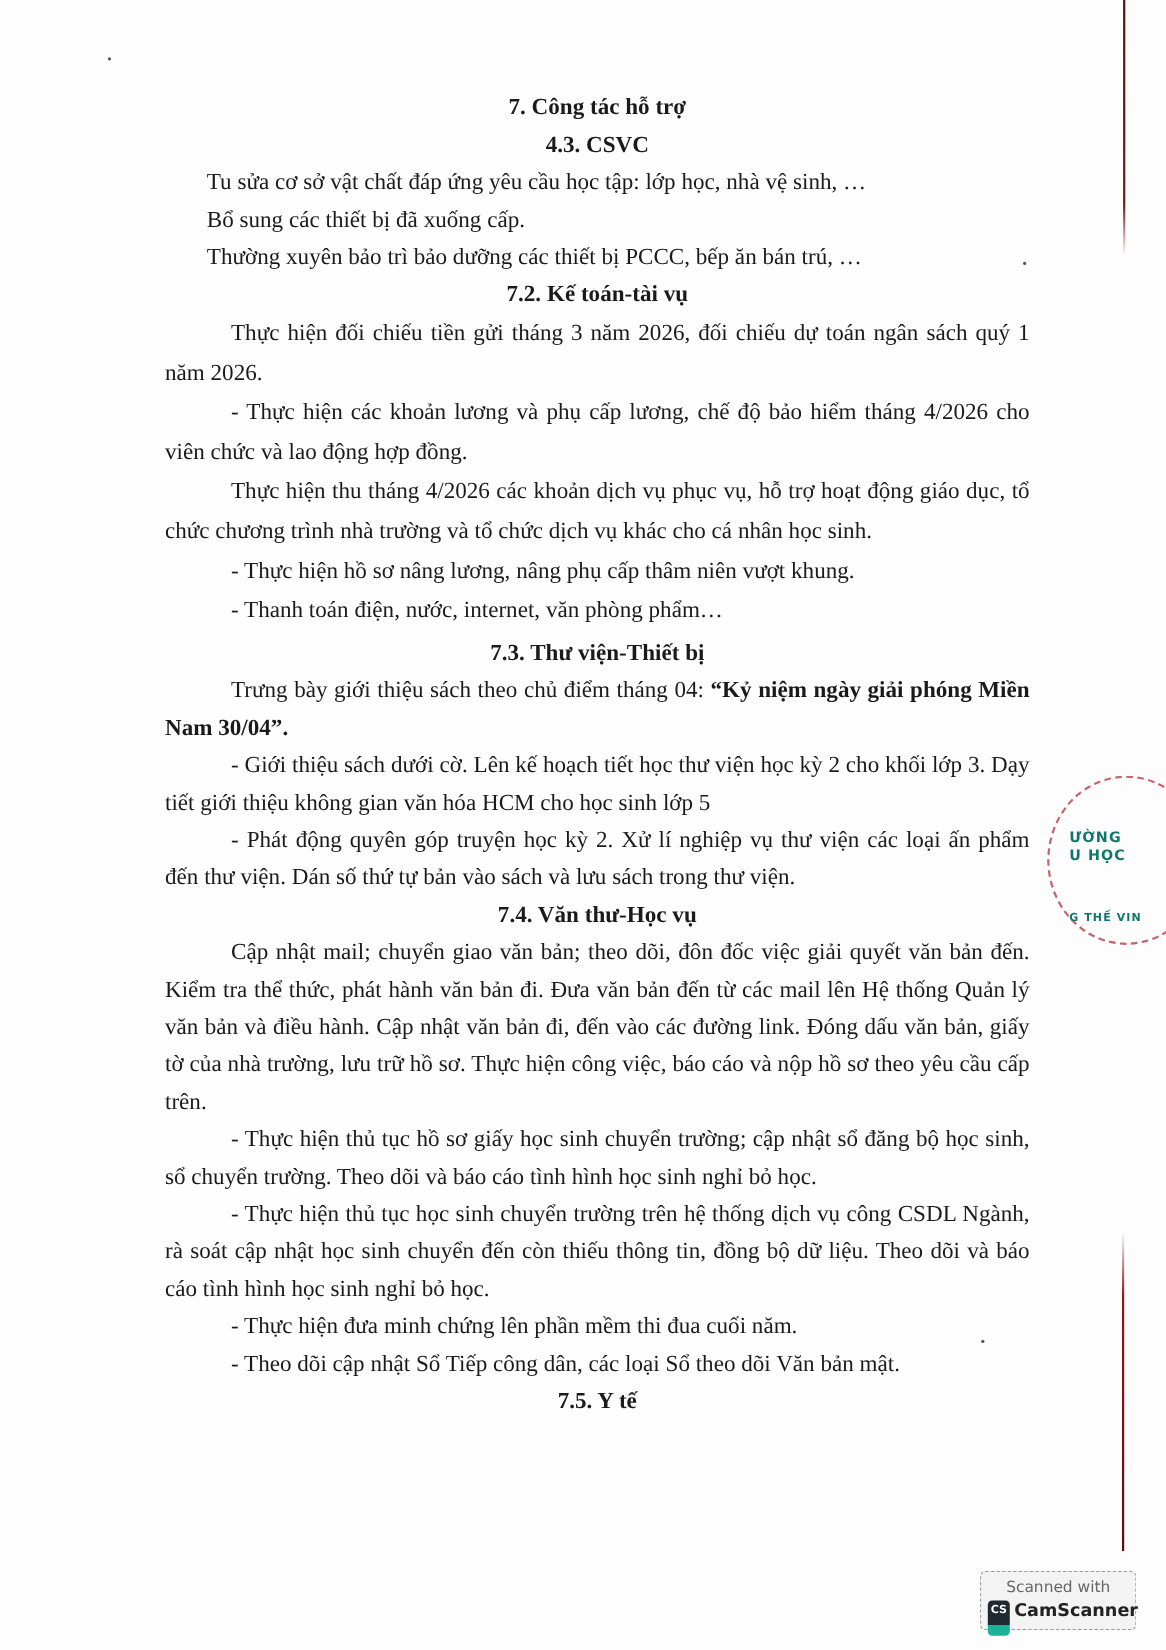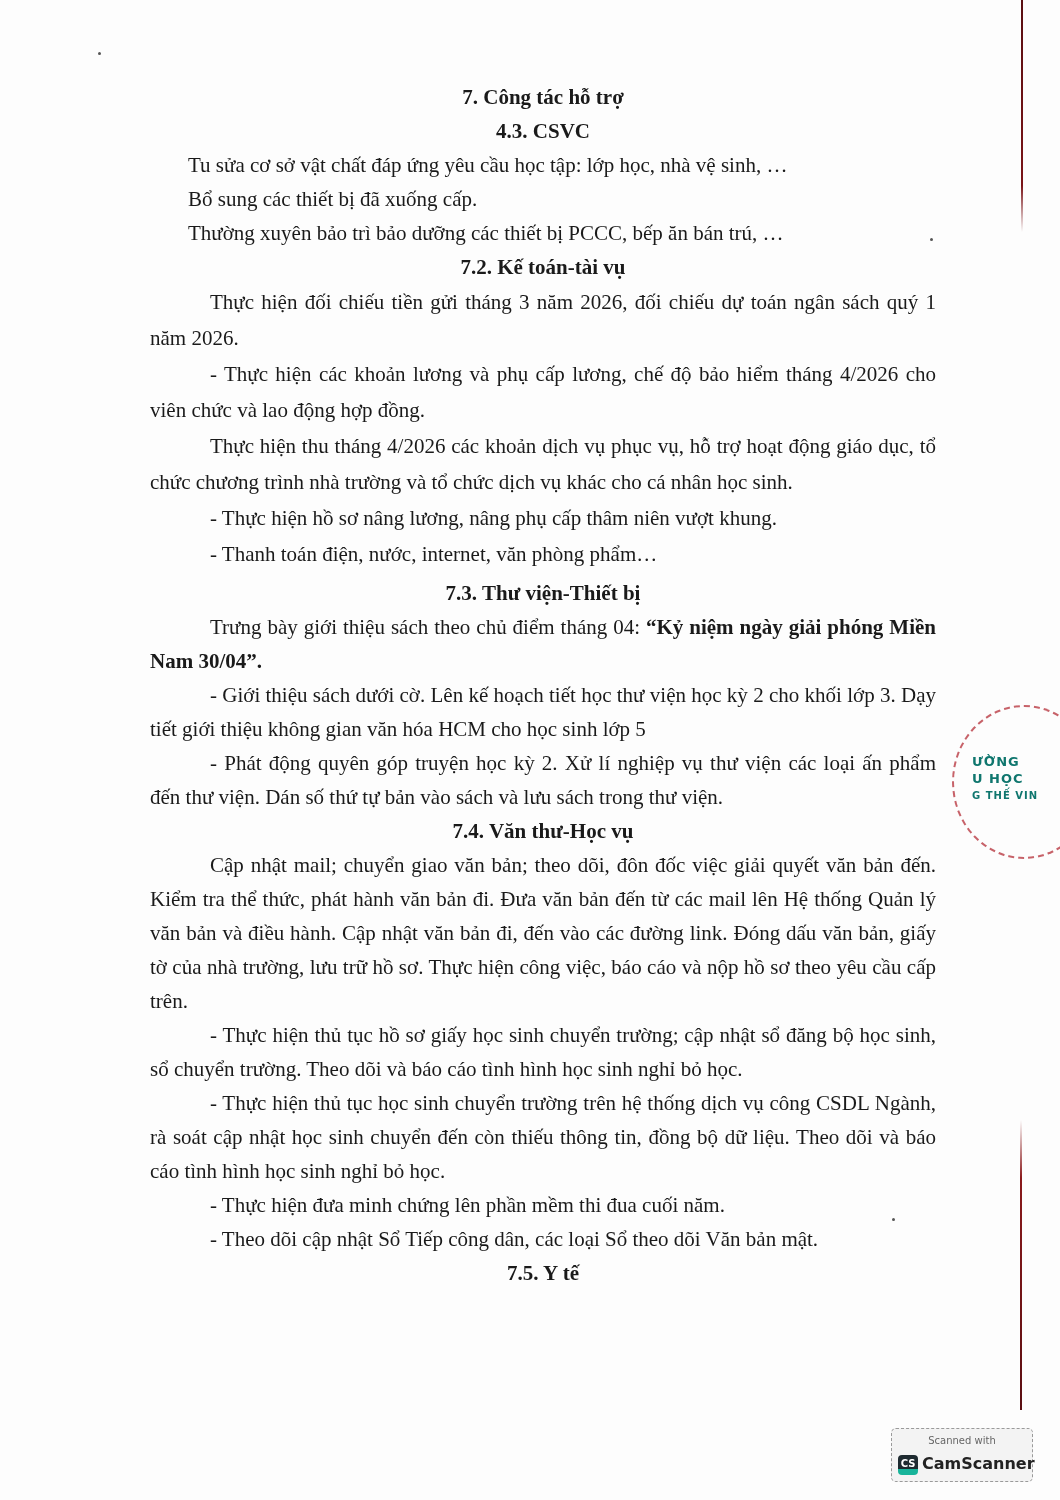--- a/index.html
+++ b/index.html
@@ -38,23 +38,23 @@
     border: 2px dashed rgba(176,32,42,0.7); border-radius: 50%;
     border-right-color: transparent;
   }
   .stamp .txt { position: absolute; left: 20px; top: 48px; letter-spacing: 1px; }
 
   .cs-badge {
     position: absolute; left: 891px; top: 1428px; width: 142px; height: 54px;
     border: 1.5px dashed #9a9a9a; border-radius: 5px; background: #f3f3f3;
     font-family: "DejaVu Sans", sans-serif; box-sizing: border-box;
   }
-  .cs-badge .small { position: absolute; left: 0; right: 0; top: 6px; text-align: center; font-size: 10px; color: #666; }
+  .cs-badge .small { position: absolute; left: 0; right: 0; top: 6px; text-align: center; font-size: 14px; color: #666; }
   .cs-badge .logo {
-    position: absolute; left: 6px; top: 26px; width: 20px; height: 20px; border-radius: 4px;
+    position: absolute; left: 6px; top: 26px; width: 20px; height: 32px; border-radius: 4px;
     background: linear-gradient(to bottom, #1e2a30 70%, #18b49a 70%);
     color: #fff; font-size: 10px; font-weight: bold; text-align: center; line-height: 17px;
   }
   .cs-badge .name { position: absolute; left: 30px; top: 25px; font-size: 16px; color: #222; font-weight: 600; }
   .dot { position: absolute; width: 3px; height: 3px; background: #555; border-radius: 50%; }
 </style>
 </head>
 <body>
 
 <div class="page">
@@ -93,21 +93,21 @@
     <p class="p ind2">- Theo dõi cập nhật Sổ Tiếp công dân, các loại Sổ theo dõi Văn bản mật.</p>
 
     <p class="h">7.5. Y tế</p>
   </div>
 
   <div class="stamp">
     <div class="arc-top"></div>
     <div class="txt">
       <div>ƯỜNG</div>
       <div>U HỌC</div>
-      <div style="font-size:10px;">G THẾ VIN</div>
+      <div style="font-size:10px;margin-top:39px;">G THẾ VIN</div>
     </div>
   </div>
 
   <div class="cs-badge">
     <div class="small">Scanned with</div>
     <div class="logo">CS</div>
     <div class="name">CamScanner</div>
   </div>
 </div>
 

